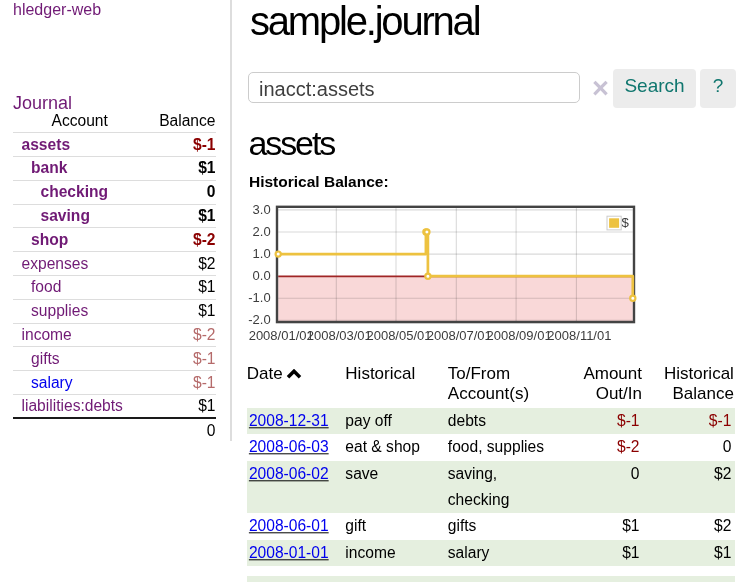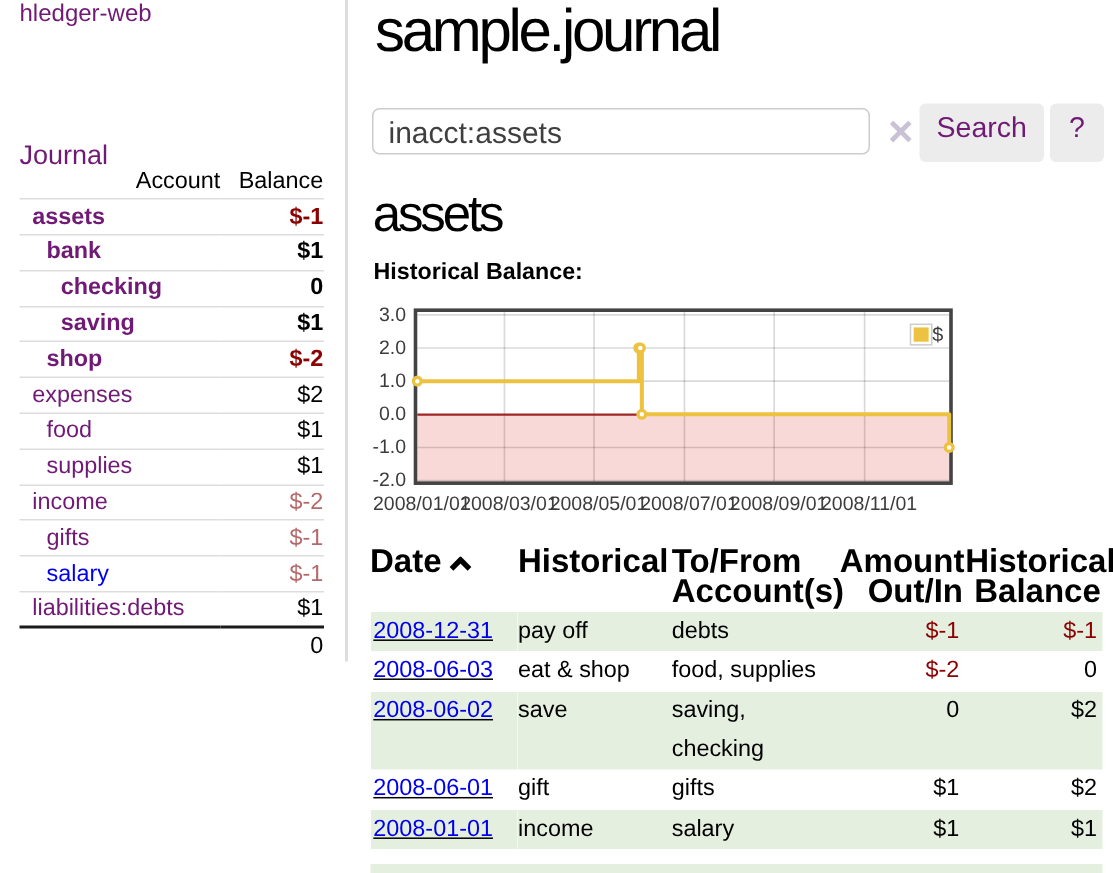--- a/index.html
+++ b/index.html
@@ -13,47 +13,47 @@
 
 
 #sidebar { position:absolute; left:0; top:0; width:231.5px; height:441px;
   border-right:2px solid #ddd; }
 #applink { position:absolute; left:13px; top:1px; font-size:16px; }
 #journallink { position:absolute; left:13px; top:69px; font-size:18px;margin-top:24px; }
 #acctTable { position:absolute; left:12.5px; top:109px; width:203px;
   border-collapse:collapse; font-size:15.6px; }
 #acctTable td, #acctTable th { height:23.8px; padding:0; vertical-align:middle;
   white-space:nowrap; }
-#acctTable th { font-weight:normal; text-align:right; }
+#acctTable th { font-weight:normal; text-align:center; }
 #acctTable td.bal, #acctTable th.bal { text-align:right; }
 #acctTable tr.r { border-top:1px solid #ddd; }
 #acctTable tr.thick { border-top:2px solid #1a1a1a; }
 .ind1 { padding-left:9px !important; }
 .ind2 { padding-left:18.5px !important; }
 .ind3 { padding-left:28px !important; }
 .b { font-weight:bold; }
 h1 { position:absolute; left:250px; top:1px; font-size:40px; line-height:40px; letter-spacing:-2.2px; font-weight:normal;text-align:center; }
 #searchbox { position:absolute; left:248px; top:71.5px; width:332px; height:31.5px;
   border:1px solid #ccc; border-radius:5px; font-size:20px; color:#3f3f3f;
   padding-left:10px; padding-top:4px; font-family:"Liberation Sans",sans-serif; }
 #clearx { position:absolute; left:592px; top:71.5px; font-size:29px; font-weight:bold;
   color:#c8c2d4; }
 .btn { position:absolute; top:68.5px; height:39px; padding-bottom:4px; background:#ececec;
   border:none; border-radius:4px; font-size:19px;
-  font-family:"Liberation Sans",sans-serif; color:#701a75; }
+  font-family:"Liberation Sans",sans-serif; color:#0f766e; }
 #btnSearch { left:613px; width:83px; }
 #btnHelp { left:700px; width:36px; }
 h2 { position:absolute; left:248.5px; top:126px; font-size:34px; line-height:34px; letter-spacing:-2.1px; font-weight:normal; }
 #histlabel { position:absolute; left:249px; top:172.5px; font-size:15.5px; font-weight:bold; }
 
 
 #regTable { position:absolute; left:246.7px; top:363.7px; width:488.7px;
   border-collapse:collapse; font-size:15.6px; table-layout:fixed; }
-#regTable th { font-weight:bold; vertical-align:top; text-align:left; padding:0;
-  line-height:20.4px; font-size:22px; }
+#regTable th { font-weight:normal; vertical-align:top; text-align:left; padding:0;
+  line-height:20.4px; font-size:17px; }
 #regTable th.r, #regTable td.r { text-align:right; }
 #regTable td { padding:0; vertical-align:top; line-height:26.35px;
   transform:translateY(0.3px); }
 #regTable td.pr { padding-right:4px; }
 #regTable th.pr { padding-right:1.5px; }
 #regTable td.d { padding-left:2.2px;text-decoration:underline; }
 #regTable tr.even { background:#e5efdf; }
 #greenstrip { position:absolute; left:246.7px; top:576.4px; width:488.7px; height:6px;
   background:#e5efdf; }
 </style>

